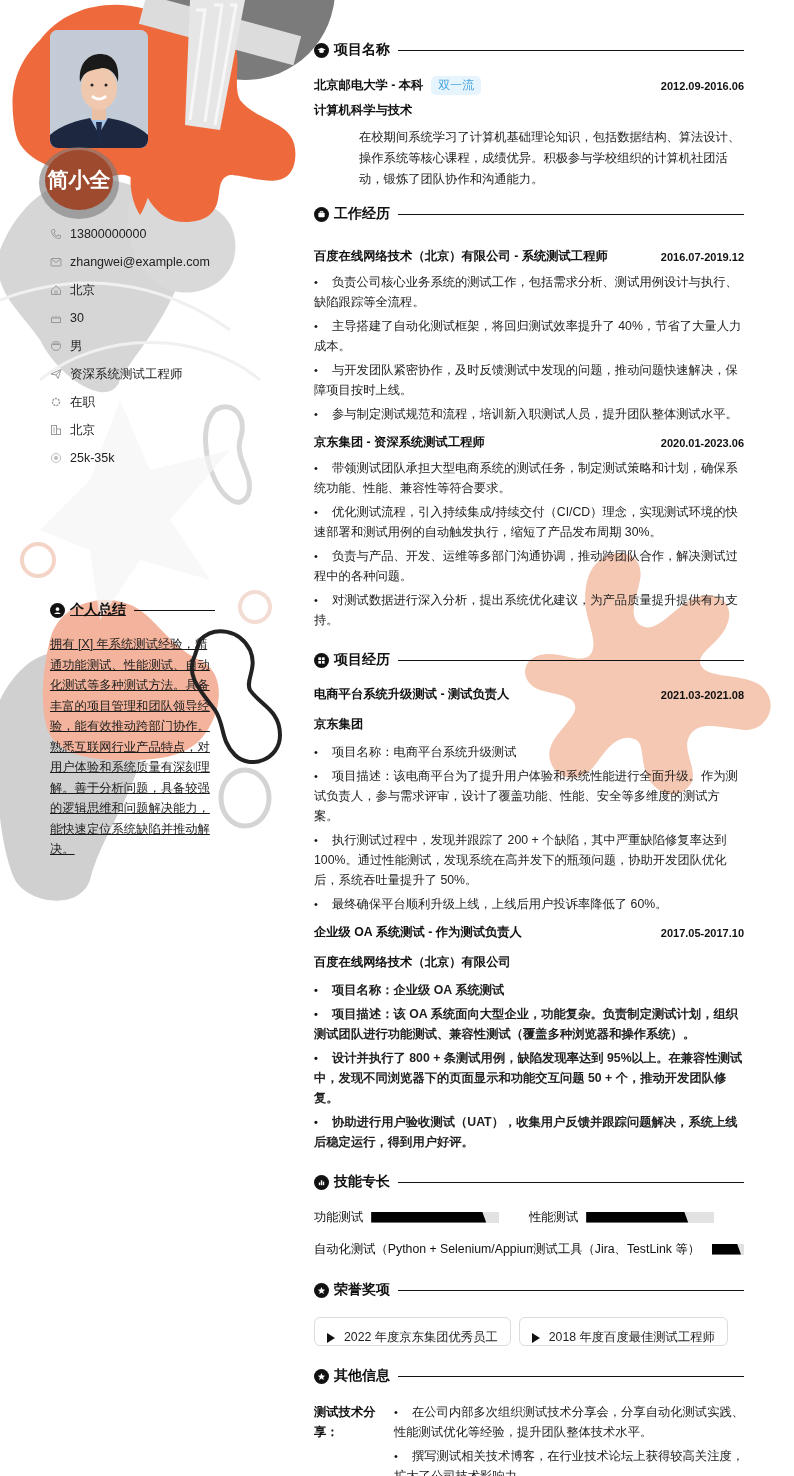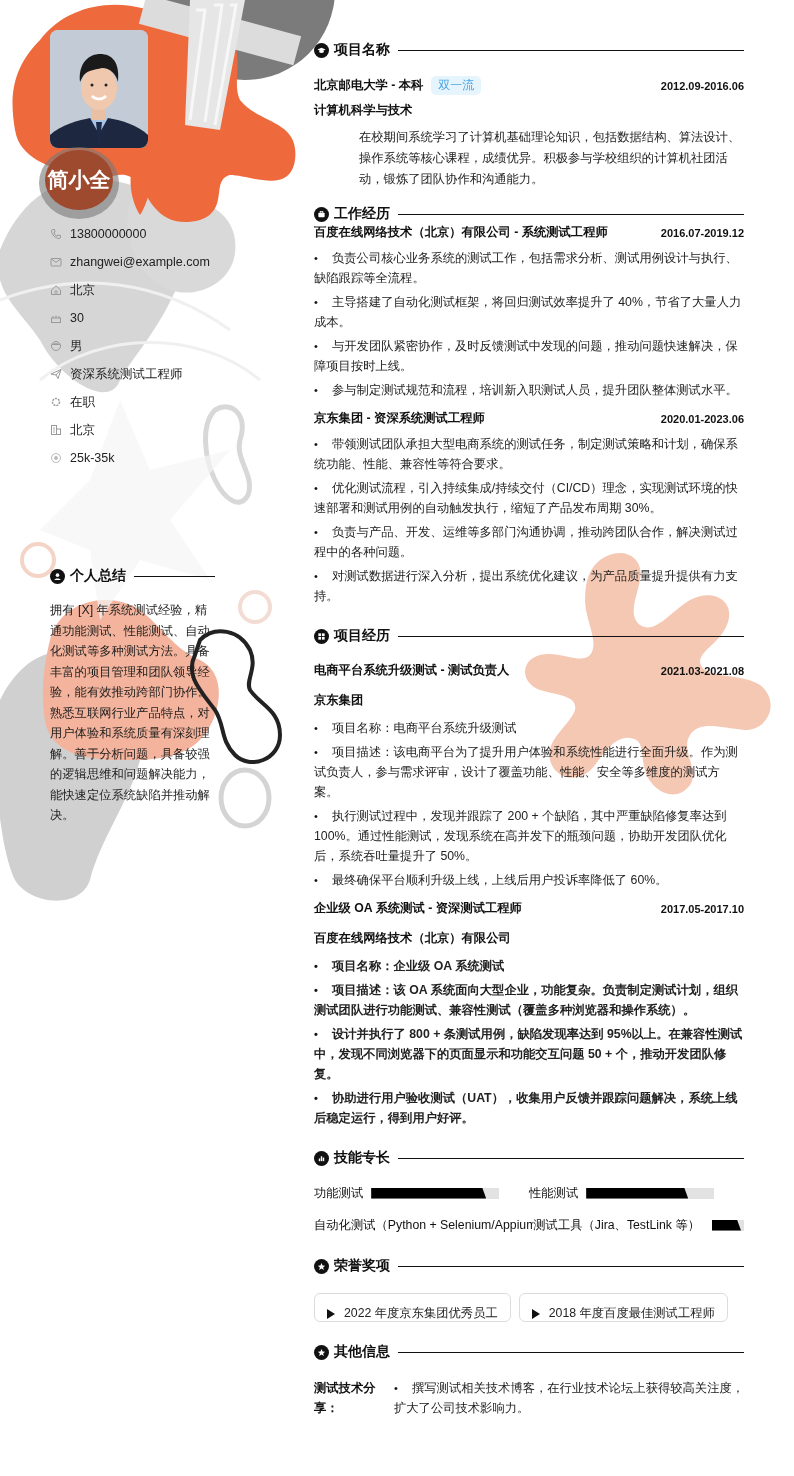--- a/index.html
+++ b/index.html
@@ -11,21 +11,21 @@
   .sidebar { position: absolute; left: 0; top: 0; width: 300px; height: 1476px; z-index: 2; }
   .photo { position: absolute; left: 50px; top: 30px; width: 98px; height: 118px; border-radius: 8px; overflow: hidden; background: #c5ccd6; }
   .name-badge { position: absolute; left: 45px; top: 150px; width: 68px; height: 60px; border-radius: 50%; background: #9e4a2f; box-shadow: 0 3px 0 6px rgba(120,120,120,0.6); display: flex; align-items: center; justify-content: center; }
   .name-badge span { color: #ffffff; font-size: 21px; font-weight: bold; letter-spacing: 0; }
 
   .info-list { position: absolute; left: 50px; top: 220px; width: 240px; }
   .info-row { height: 28px; display: flex; align-items: center; font-size: 12.5px; color: #222; }
   .info-row .ico { width: 12px; height: 12px; margin-right: 8px; display: inline-flex; align-items: center; justify-content: center; color: #999; }
   .info-row .ico svg { width: 12px; height: 12px; }
 
-  .summary { position: absolute; left: 50px; top: 566px; width: 165px; }
+  .summary { position: absolute; left: 50px; top: 600px; width: 165px; text-decoration: underline; }
   .sec-head { display: flex; align-items: center; height: 20px; }
   .sec-head .hicon { width: 15px; height: 15px; border-radius: 50%; background: #111; display: inline-flex; align-items: center; justify-content: center; margin-right: 5px; flex-shrink: 0; }
   .sec-head .hicon svg { width: 9px; height: 9px; }
   .sec-head .htitle { font-size: 14px; font-weight: bold; color: #111; white-space: nowrap; }
   .sec-head .hline { flex: 1; height: 1px; background: #111; margin-left: 8px; }
   .summary-text { margin-top: 14px; font-size: 12.3px; line-height: 20.5px; color: #1e1e1e; width: 162px; }
 
   .main { position: absolute; left: 314px; top: 40px; width: 430px; z-index: 2; }
   .section { margin-bottom: 0; }
   .row-between { display: flex; justify-content: space-between; align-items: center; }
@@ -236,21 +236,21 @@
       <span class="hicon">
           <svg viewBox="0 0 10 10">
             <rect x="1.5" y="3" width="7" height="5" rx="1" fill="#fff"></rect>
             <rect x="3.5" y="1.5" width="3" height="2" fill="none" stroke="#fff" stroke-width="0.8"></rect>
           </svg>
         </span>
       <span class="htitle">工作经历</span>
       <span class="hline"></span>
     </div>
 
-    <div style="margin-top:0;">
+    <div style="margin-top:24px;">
       <div class="row-between">
         <span class="entry-title">百度在线网络技术（北京）有限公司 - 系统测试工程师</span>
         <span class="entry-date">2016.07-2019.12</span>
       </div>
       <ul class="bullets">
         <li><span class="dot"></span><span>负责公司核心业务系统的测试工作，包括需求分析、测试用例设计与执行、缺陷跟踪等全流程。</span></li>
         <li><span class="dot"></span><span>主导搭建了自动化测试框架，将回归测试效率提升了 40%，节省了大量人力成本。</span></li>
         <li><span class="dot"></span><span>与开发团队紧密协作，及时反馈测试中发现的问题，推动问题快速解决，保障项目按时上线。</span></li>
         <li><span class="dot"></span><span>参与制定测试规范和流程，培训新入职测试人员，提升团队整体测试水平。</span></li>
       </ul>
@@ -293,21 +293,21 @@
       <ul class="bullets" style="margin-top:9px;">
         <li><span class="dot"></span><span>项目名称：电商平台系统升级测试</span></li>
         <li><span class="dot"></span><span>项目描述：该电商平台为了提升用户体验和系统性能进行全面升级。作为测试负责人，参与需求评审，设计了覆盖功能、性能、安全等多维度的测试方案。</span></li>
         <li><span class="dot"></span><span>执行测试过程中，发现并跟踪了 200 + 个缺陷，其中严重缺陷修复率达到 100%。通过性能测试，发现系统在高并发下的瓶颈问题，协助开发团队优化后，系统吞吐量提升了 50%。</span></li>
         <li><span class="dot"></span><span>最终确保平台顺利升级上线，上线后用户投诉率降低了 60%。</span></li>
       </ul>
     </div>
 
     <div style="margin-top:10px;">
       <div class="row-between">
-        <span class="entry-title">企业级 OA 系统测试 - 资深测试工程师</span>
+        <span class="entry-title">企业级 OA 系统测试 - 作为测试负责人</span>
         <span class="entry-date">2017.05-2017.10</span>
       </div>
       <div class="sub-title" style="margin-top:13px;">百度在线网络技术（北京）有限公司</div>
       <ul class="bullets" style="margin-top:9px;font-weight:bold;">
         <li><span class="dot"></span><span>项目名称：企业级 OA 系统测试</span></li>
         <li><span class="dot"></span><span>项目描述：该 OA 系统面向大型企业，功能复杂。负责制定测试计划，组织测试团队进行功能测试、兼容性测试（覆盖多种浏览器和操作系统）。</span></li>
         <li><span class="dot"></span><span>设计并执行了 800 + 条测试用例，缺陷发现率达到 95%以上。在兼容性测试中，发现不同浏览器下的页面显示和功能交互问题 50 + 个，推动开发团队修复。</span></li>
         <li><span class="dot"></span><span>协助进行用户验收测试（UAT），收集用户反馈并跟踪问题解决，系统上线后稳定运行，得到用户好评。</span></li>
       </ul>
     </div>
@@ -380,17 +380,18 @@
           <svg viewBox="0 0 10 10">
             <path d="M5,1 L6.2,4 L9,4.2 L6.8,6 L7.6,9 L5,7.3 L2.4,9 L3.2,6 L1,4.2 L3.8,4 Z" fill="#fff"></path>
           </svg>
         </span>
       <span class="htitle">其他信息</span>
       <span class="hline"></span>
     </div>
     <div class="other-row">
       <span class="other-label">测试技术分享：</span>
       <ul class="other-list">
+        <li><span class="dot"></span><span>在公司内部多次组织测试技术分享会，分享自动化测试实践、性能测试优化等经验，提升团队整体技术水平。</span></li>
         <li><span class="dot"></span><span>撰写测试相关技术博客，在行业技术论坛上获得较高关注度，扩大了公司技术影响力。</span></li>
       </ul>
     </div>
   </div>
 </div>
 
 </body></html>

